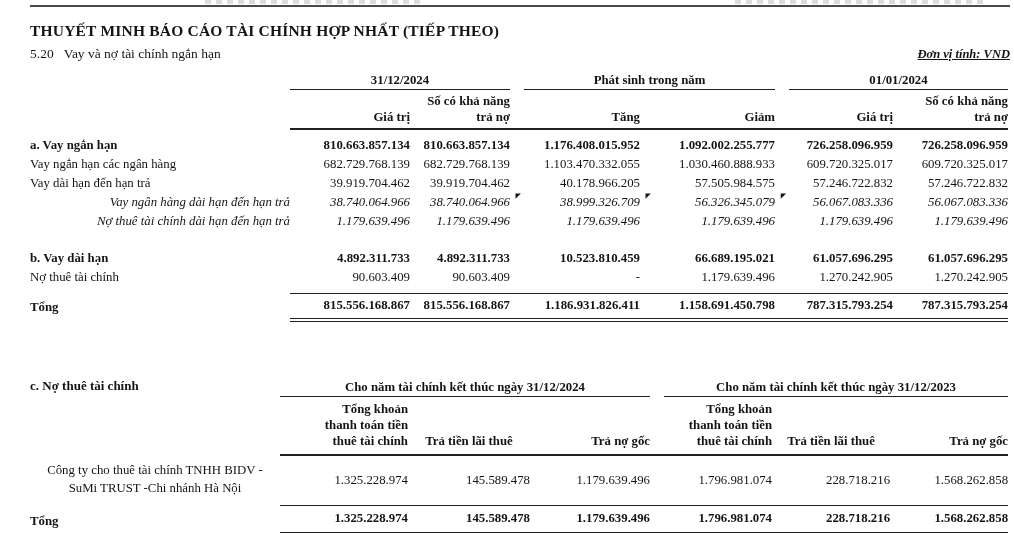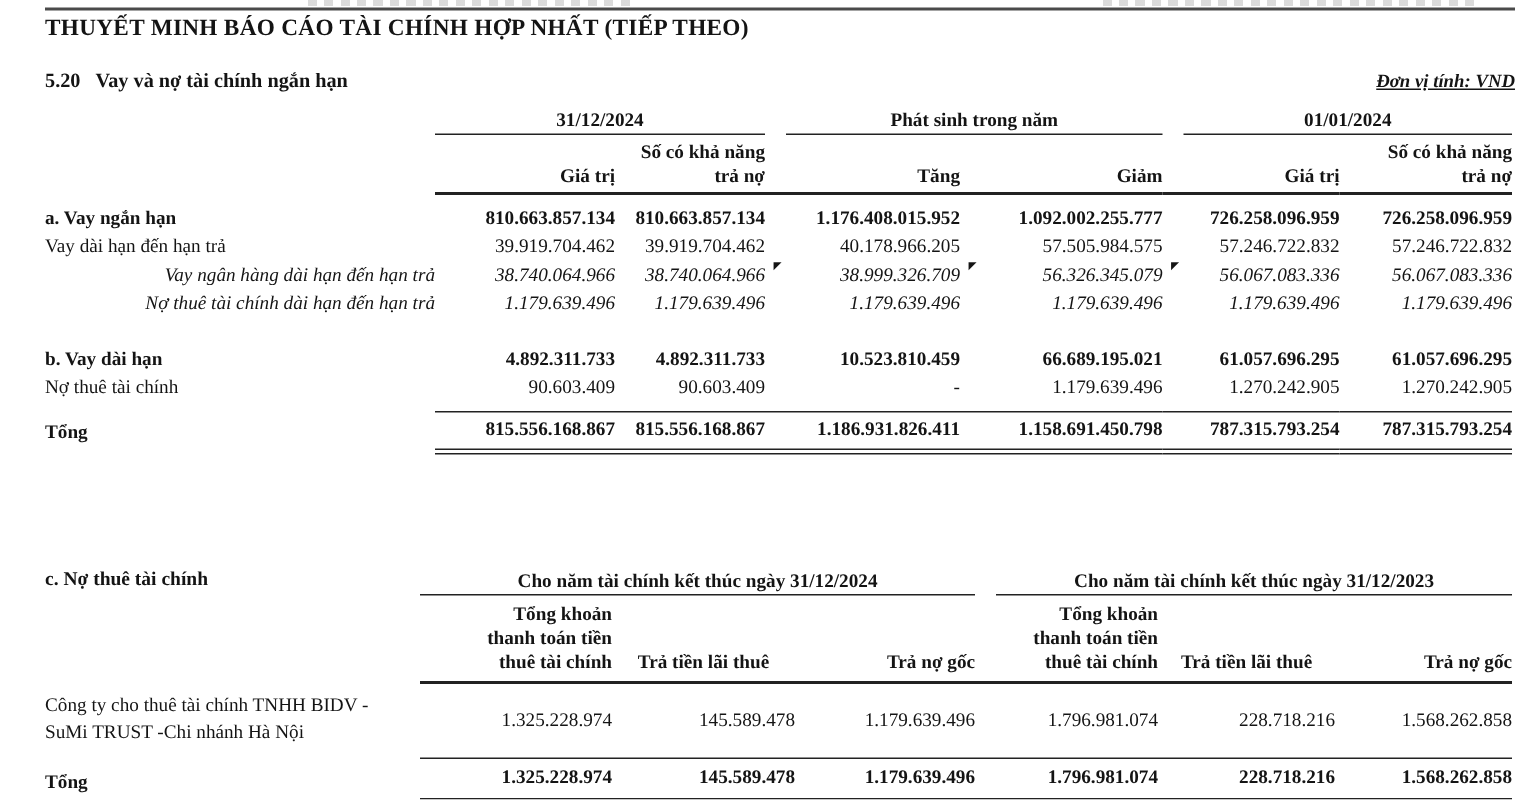--- a/index.html
+++ b/index.html
@@ -11,28 +11,28 @@
     color:#141414;
     overflow:hidden;
   }
   
   .top-rule{position:absolute;top:5px;left:30px;width:980px;height:2px;background:#4a4a4a;}
   .smudge{position:absolute;top:0;height:4px;background:repeating-linear-gradient(90deg,#9a9a9a 0 6px,transparent 6px 11px);opacity:.35;}
   .s1{left:205px;width:215px;}
   .s2{left:735px;width:250px;}
 
   .title{
-    position:absolute;top:10px;left:30px;
+    position:absolute;top:22px;left:30px;
     font-size:15.5px;font-weight:bold;letter-spacing:.2px;white-space:nowrap;
   }
   .section-row{
     position:absolute;top:46px;left:30px;width:980px;
     display:flex;justify-content:space-between;align-items:baseline;
   }
-  .section-heading{font-size:13.5px;font-weight:bold;white-space:nowrap;}
+  .section-heading{font-size:13.5px;font-weight:normal;white-space:nowrap;}
   .section-heading .num{margin-right:10px;}
   .unit{font-size:12.5px;font-weight:bold;font-style:italic;text-decoration:underline;}
 
   table{border-collapse:collapse;table-layout:fixed;width:978px;margin-left:30px;}
   td,th{padding:0;font-size:12.8px;vertical-align:bottom;overflow:visible;}
   th{font-weight:bold;}
   .n{text-align:right;}
   .lbl{text-align:left;white-space:nowrap;}
   tr.r td{height:19px;vertical-align:bottom;}
   tr.b td{font-weight:bold;}
@@ -55,21 +55,21 @@
   tr.total td.n{border-top:1.2px solid #222;border-bottom:4px double #222;padding:4px 0 5px;}
   tr.total td.lbl{padding:4px 0 5px;}
 
   .t2{position:absolute;top:372px;left:0;margin-left:30px;}
   .t2 .grp th{height:22px;}
   .t2 .sec{font-weight:bold;vertical-align:bottom;padding-bottom:3px;font-size:13px;}
   .t2 tr.sub th{padding:5px 0 4px;line-height:1.25;}
   .t2 .ln{text-align:center;white-space:nowrap;padding-left:6px;}
   .t2 tr.body td{padding:7px 0 8px;vertical-align:middle;}
   .t2 tr.body td.n{border-bottom:1.2px solid #222;}
-  .t2 tr.body .lbl{white-space:pre-line;line-height:1.4;font-size:12.8px;}
+  .t2 tr.body .lbl{white-space:pre-line;line-height:1.4;font-size:12.8px;text-align:center;}
   .t2 tr.total td.n{border-top:none;border-bottom:5px double #222;padding:5px 0 6px;}
   .t2 tr.total td.lbl{padding:5px 0 6px;}
 </style>
 </head>
 <body>
 
 <div class="page">
 
   <div class="smudge s1"></div>
   <div class="smudge s2"></div>
@@ -123,20 +123,29 @@
       <tr class="r b first">
         <td class="lbl">a. Vay ngắn hạn</td>
         <td class="n">810.663.857.134</td>
         <td class="n">810.663.857.134</td>
         <td class="n">1.176.408.015.952</td>
         <td class="n">1.092.002.255.777</td>
         <td class="n">726.258.096.959</td>
         <td class="n">726.258.096.959</td>
       </tr>
       <tr class="r">
+        <td class="lbl">Vay ngắn hạn các ngân hàng</td>
+        <td class="n">682.729.768.139</td>
+        <td class="n">682.729.768.139</td>
+        <td class="n">1.103.470.332.055</td>
+        <td class="n">1.030.460.888.933</td>
+        <td class="n">609.720.325.017</td>
+        <td class="n">609.720.325.017</td>
+      </tr>
+      <tr class="r">
         <td class="lbl">Vay dài hạn đến hạn trả</td>
         <td class="n">39.919.704.462</td>
         <td class="n">39.919.704.462</td>
         <td class="n">40.178.966.205</td>
         <td class="n">57.505.984.575</td>
         <td class="n">57.246.722.832</td>
         <td class="n">57.246.722.832</td>
       </tr>
       <tr class="r i">
         <td class="lbl">Vay ngân hàng dài hạn đến hạn trả</td>

